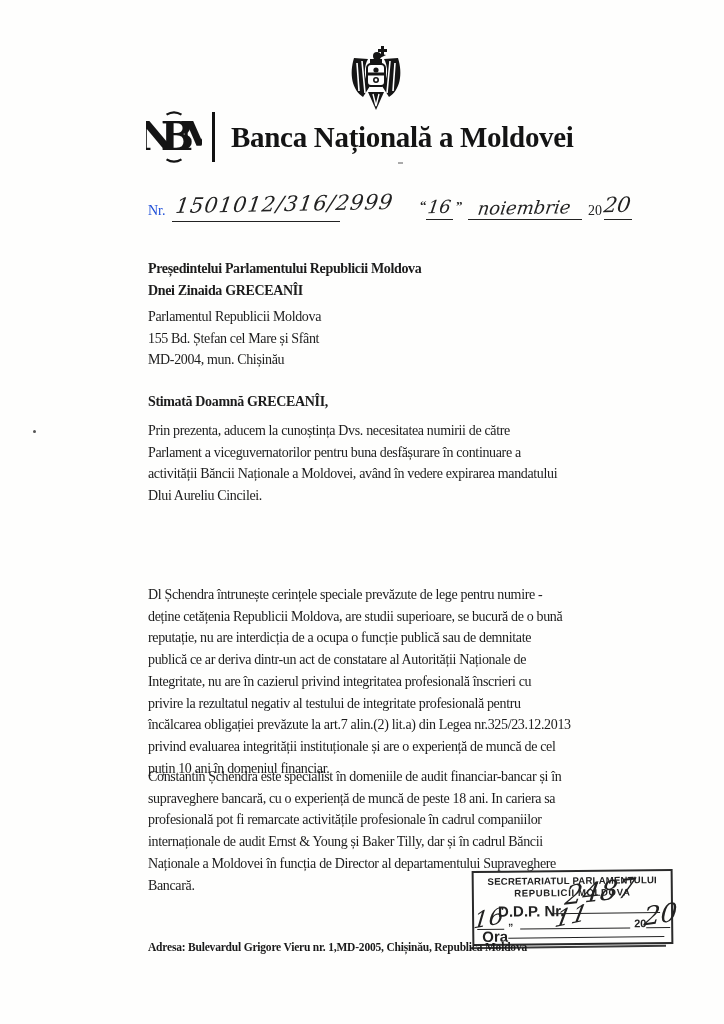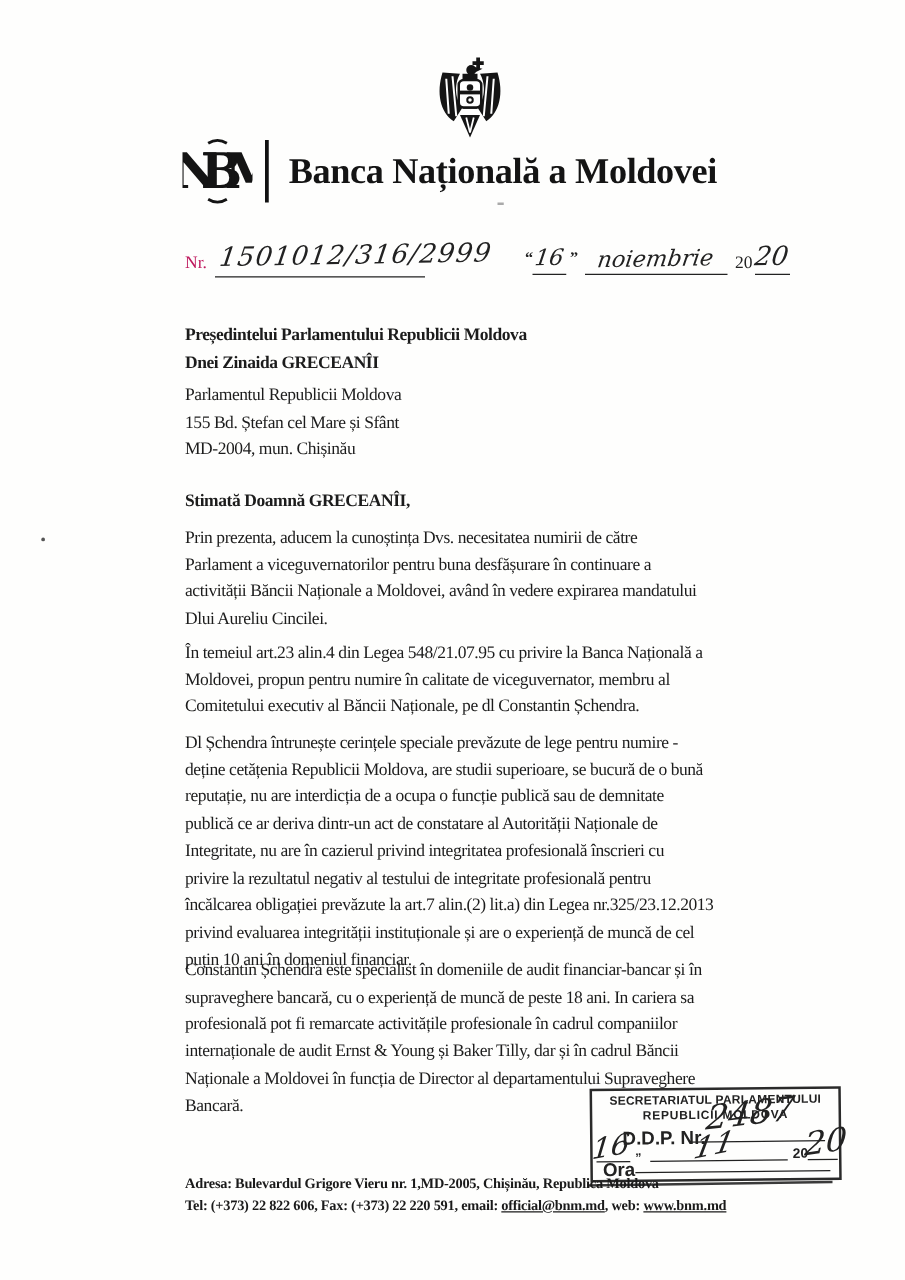--- a/index.html
+++ b/index.html
@@ -9,21 +9,21 @@
     font-family:"Liberation Serif","DejaVu Serif",serif;color:#1c1c1c;
   }
   
   .coat{position:absolute;left:344px;top:44px;width:64px;height:68px;}
   .brandrow{position:absolute;left:146px;top:108px;height:58px;display:flex;align-items:center;}
   .monogram{width:56px;height:56px;}
   .lh-sep{width:3px;height:50px;background:#111;margin:0 16px 0 10px;}
   .bankname{font-size:29px;font-weight:bold;letter-spacing:-0.3px;color:#141414;white-space:nowrap;}
   
   .nr-row{position:absolute;left:148px;top:190px;width:480px;height:40px;}
-  .nr-label{position:absolute;left:0;top:13px;font-size:14px;color:#be185d;}
+  .nr-label{position:absolute;left:0;top:13px;font-size:14px;color:#1d4ed8;}
   .nr-underline{position:absolute;left:24px;top:31px;width:168px;border-bottom:1.6px solid #222;}
   .nr-value{position:absolute;left:28px;top:2px;font-size:21px;letter-spacing:1px;}
   .date-group{position:absolute;left:272px;top:0;width:210px;height:40px;}
   .dq{position:absolute;top:8px;font-size:13px;font-weight:bold;color:#222;}
   .dq-open{left:0;}
   .dq-close{left:36px;}
   .date-day-line{position:absolute;left:6px;top:29px;width:27px;border-bottom:1.5px solid #222;}
   .date-day{position:absolute;left:8px;top:6px;font-size:18px;}
   .date-month-line{position:absolute;left:48px;top:29px;width:114px;border-bottom:1.5px solid #222;}
   .date-month{position:absolute;left:58px;top:7px;font-size:18px;}
@@ -143,23 +143,20 @@
   <div class="block recipient-address">Parlamentul Republicii Moldova
 155 Bd. Ștefan cel Mare și Sfânt
 MD-2004, mun. Chișinău</div>
 
   <div class="block p1">Prin prezenta, aducem la cunoștința Dvs. necesitatea numirii de către
 Parlament a viceguvernatorilor pentru buna desfășurare în continuare a
 activității Băncii Naționale a Moldovei, având în vedere expirarea mandatului
 Dlui Aureliu Cincilei.</div>
 
   <div class="block bold salutation">Stimată Doamnă GRECEANÎI,</div>
-  <div class="block p2">În temeiul art.23 alin.4 din Legea 548/21.07.95 cu privire la Banca Națională a
-Moldovei, propun pentru numire în calitate de viceguvernator, membru al
-Comitetului executiv al Băncii Naționale, pe dl Constantin Șchendra.</div>
   <div class="block p3">Dl Șchendra întrunește cerințele speciale prevăzute de lege  pentru numire -
 deține cetățenia Republicii Moldova, are studii superioare, se bucură de o bună
 reputație, nu are interdicția de a ocupa o funcție publică sau de demnitate
 publică ce ar deriva dintr-un act de constatare al Autorității Naționale de
 Integritate, nu are în cazierul privind integritatea profesională înscrieri cu
 privire la rezultatul negativ al testului de integritate profesională pentru
 încălcarea obligației prevăzute la art.7 alin.(2) lit.a) din Legea nr.325/23.12.2013
 privind evaluarea integrității instituționale și are o experiență de muncă de cel
 puțin 10 ani în domeniul financiar.</div>
   <div class="block p4">Constantin Șchendra este specialist în domeniile de audit financiar-bancar și în
@@ -183,18 +180,17 @@
     <div class="year-printed">20</div>
     <div class="year-line"></div>
     <div class="year-hw hw">20</div>
     <div class="ora-label">Ora</div>
     <div class="ora-line"></div>
   </div>
   <div class="stamp-edge-line"></div>
 
   <div class="footer">
     <div>Adresa: Bulevardul Grigore Vieru nr. 1,MD-2005, Chișinău, Republica Moldova</div>
-    <div><span>Tel: (+373) 22 822 606, Fax: (+373) 22 220 591, email: </span><span class="link">official@bnm.md</span><span>, web: </span><span class="link">www.bnm.md</span></div>
   </div>
 
   <div class="speck1"></div>
   <div class="speck2"></div>
 </div>
 
 </body></html>

